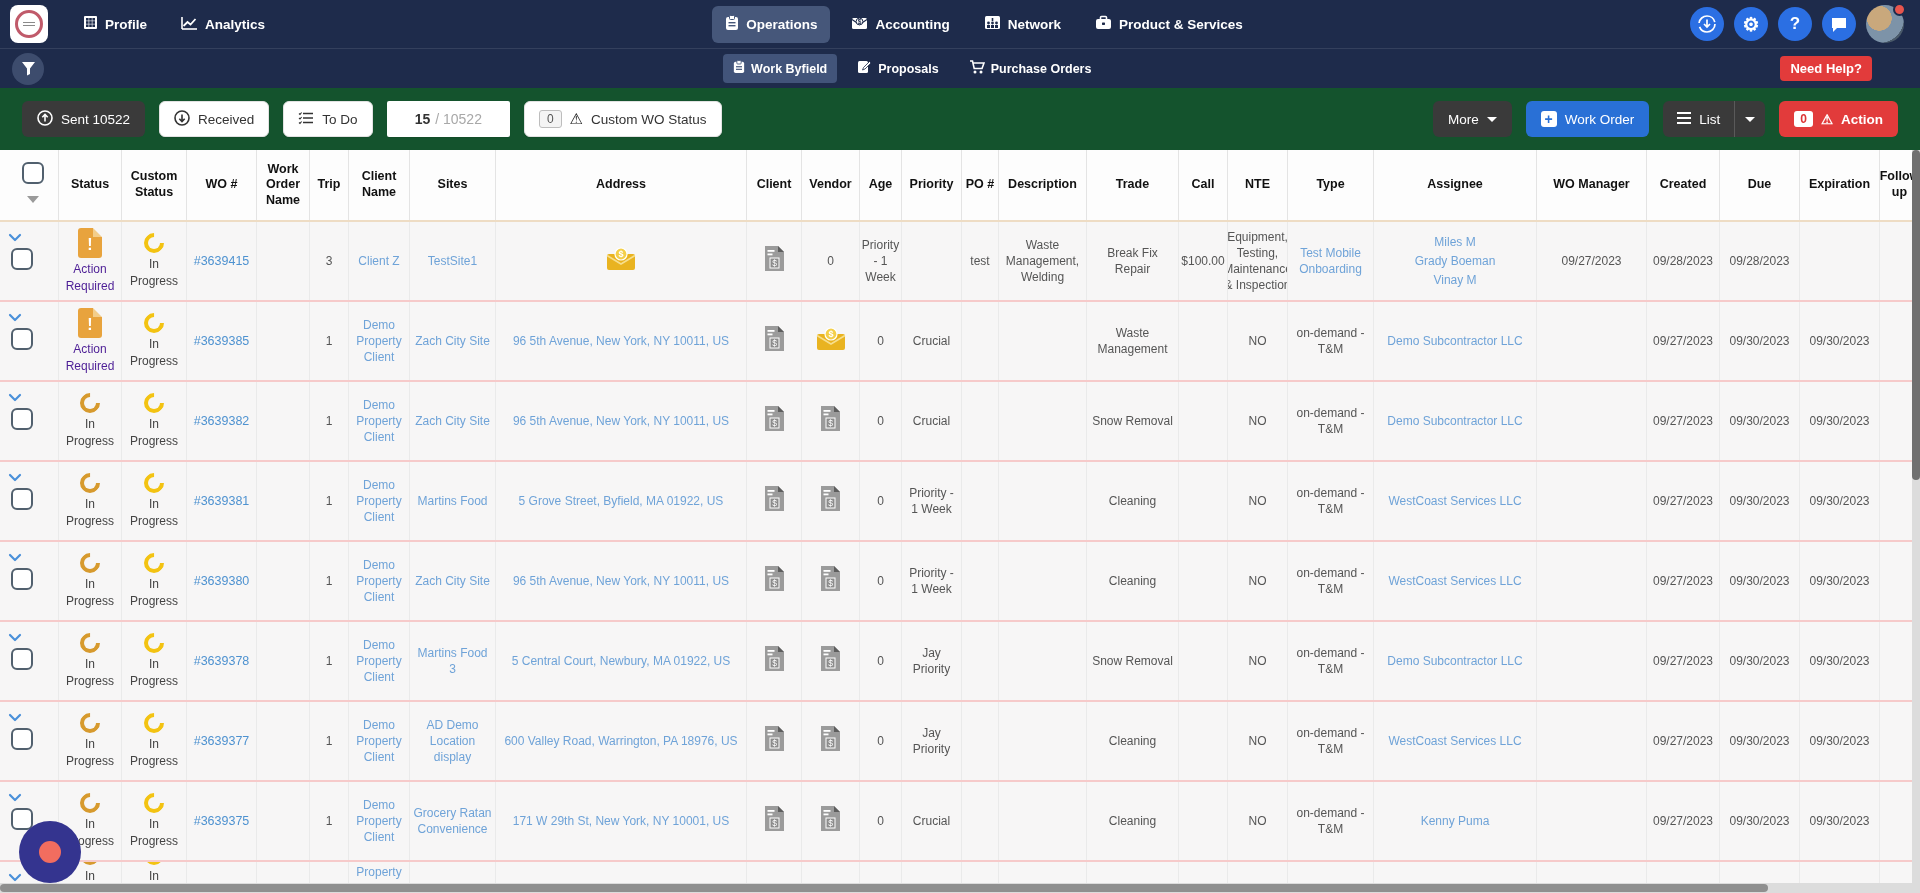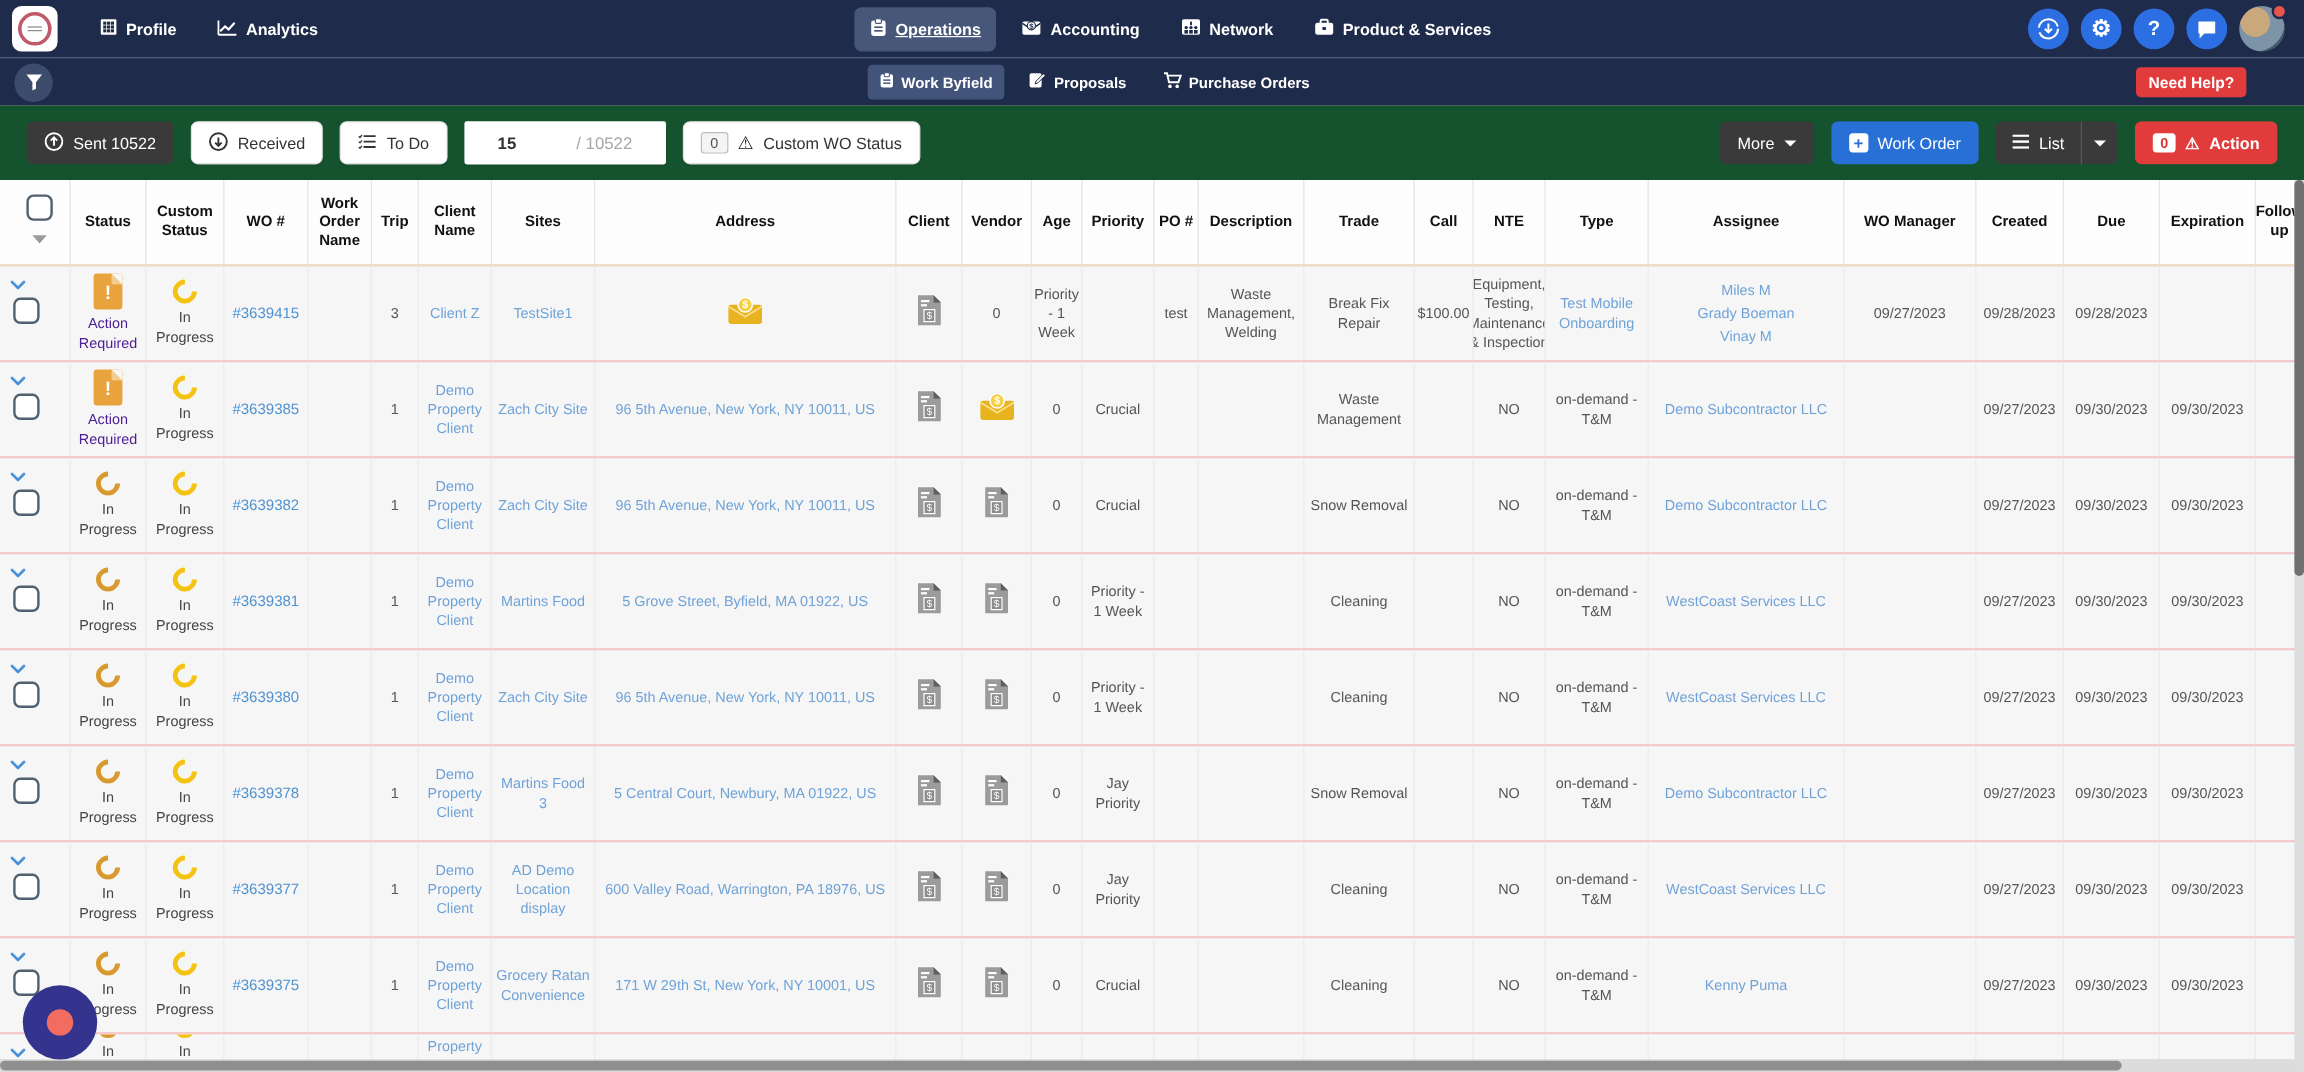--- a/index.html
+++ b/index.html
@@ -5,21 +5,21 @@
   * { margin:0; padding:0; box-sizing:border-box; }
   html,body { width:1920px; height:893px; overflow:hidden; font-family:"Liberation Sans", sans-serif; background:#d9d9d9; }
   .page { position:relative; width:1920px; height:893px; overflow:hidden; }
 
   
   .topnav { height:48px; background:#1e2b4b; display:flex; align-items:center; padding:0 10px; color:#fff; }
   .logo-box { width:38px; height:38px; background:#fff; border-radius:8px; display:flex; align-items:center; justify-content:center; margin-right:22px; }
   .logo-ring { width:28px; height:28px; border-radius:50%; border:3px solid #c05a6a; display:flex; flex-direction:column; gap:2px; align-items:center; justify-content:center; }
   .logo-ring i { display:block; width:12px; height:1px; background:#8a8a8a; }
   .nav-item { display:flex; align-items:center; gap:7px; font-weight:bold; font-size:13.5px; padding:9px 13px; border-radius:6px; cursor:pointer; white-space:nowrap; }
-  .nav-item.active { background:#46577a;text-decoration:underline; }
+  .nav-item.active { background:#46577a; }
   .nav-left { display:flex; align-items:center; gap:8px; }
   .nav-center { flex:1; display:flex; align-items:center; justify-content:center; gap:8px; }
   .nav-right { display:flex; align-items:center; gap:10px; margin-right:6px; }
   .icon-circle { width:34px; height:34px; border-radius:50%; background:#2b6fe3; display:flex; align-items:center; justify-content:center; color:#fff; font-weight:bold; font-size:17px; cursor:pointer; }
   .avatar { position:relative; width:38px; height:38px; border-radius:50%; background:radial-gradient(circle at 35% 35%, #c9a87c 0 35%, #7d93a8 36% 70%, #4a5a6a 71%); cursor:pointer; }
   .avatar .dot { position:absolute; top:-2px; right:-2px; width:13px; height:13px; background:#e8554d; border-radius:50%; border:2px solid #1e2b4b; }
 
   
   .subnav { height:40px; background:#1e2b4b; border-top:1px solid rgba(255,255,255,0.10); display:flex; align-items:center; padding:0 12px; color:#fff; }
   .filter-circle { width:32px; height:32px; border-radius:50%; background:#3d4c6d; display:flex; align-items:center; justify-content:center; cursor:pointer; }
@@ -28,21 +28,21 @@
   .subtab.active { background:#42547a; }
   .need-help { background:#e23b3b; color:#fff; font-weight:bold; font-size:13px; padding:5px 10px; border-radius:4px; cursor:pointer; margin-right:36px; }
 
   
   .toolbar { height:62px; background:#14532d; display:flex; align-items:center; gap:14px; padding:0 22px; }
   .btn { display:inline-flex; align-items:center; gap:8px; height:36px; padding:0 14px; border-radius:6px; font-size:13.5px; cursor:pointer; border:1px solid transparent; white-space:nowrap; }
   .btn-dark { background:#3a3a3a; color:#fff; }
   .btn-white { background:#fff; color:#333; border-color:#e2e2e2; box-shadow:0 1px 1px rgba(0,0,0,0.08); }
   .btn-blue { background:#2970d6; color:#fff; }
   .btn-red { background:#e23b3b; color:#fff; font-weight:bold; }
-  .count-box { background:#fff; border-radius:2px; height:36px; display:flex; align-items:center; justify-content:center; padding:0 28px; font-size:14px; box-shadow:0 1px 1px rgba(0,0,0,0.08);gap:45px; }
+  .count-box { background:#fff; border-radius:2px; height:36px; display:flex; align-items:center; justify-content:center; padding:0 28px; font-size:14px; box-shadow:0 1px 1px rgba(0,0,0,0.08); }
   .count-box b { color:#333; }
   .count-box span { color:#a8a8a8; margin-left:5px; }
   .mini-badge { background:#f4f4f4; border:1px solid #bdbdbd; border-radius:3px; font-size:12px; color:#555; padding:1px 7px; }
   .warn { color:#111; font-size:15px; }
   .toolbar .spacer { flex:1; }
   .caret-down { width:0; height:0; border-left:5px solid transparent; border-right:5px solid transparent; border-top:5px solid currentColor; display:inline-block; }
   .split { display:inline-flex; height:36px; border-radius:6px; overflow:hidden; cursor:pointer; }
   .split .main { background:#3a3a3a; color:#fff; display:flex; align-items:center; gap:8px; padding:16px 14px; font-size:13.5px; }
   .split .arrow { background:#3a3a3a; border-left:1px solid #5a5a5a; color:#fff; display:flex; align-items:center; padding:0 10px; }
   .zero-badge { background:#fff; color:#d33; border-radius:3px; font-size:12px; font-weight:bold; padding:1px 6px; }

